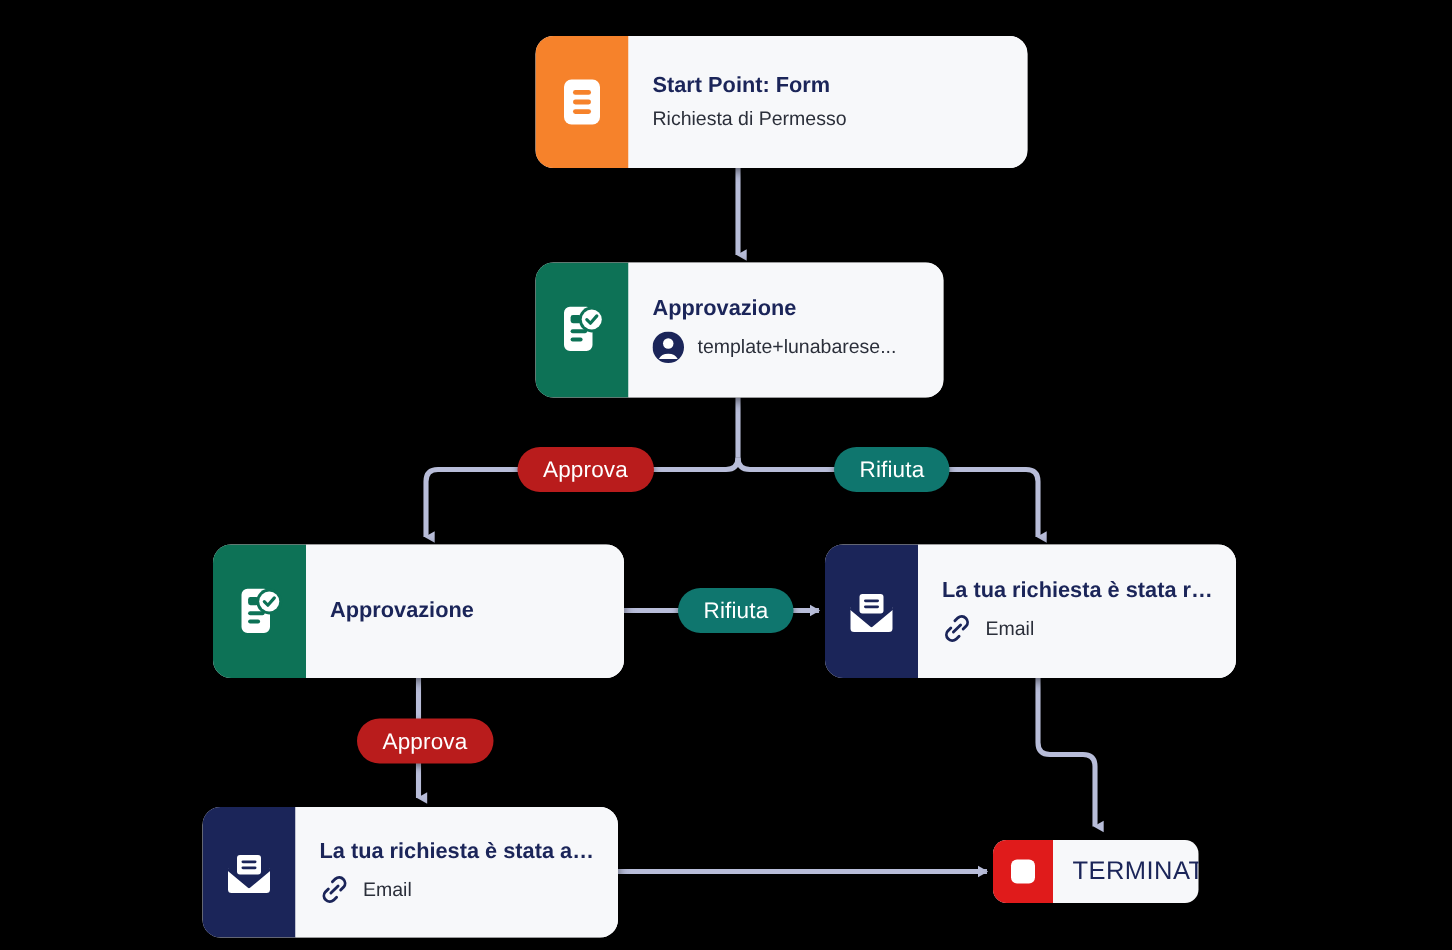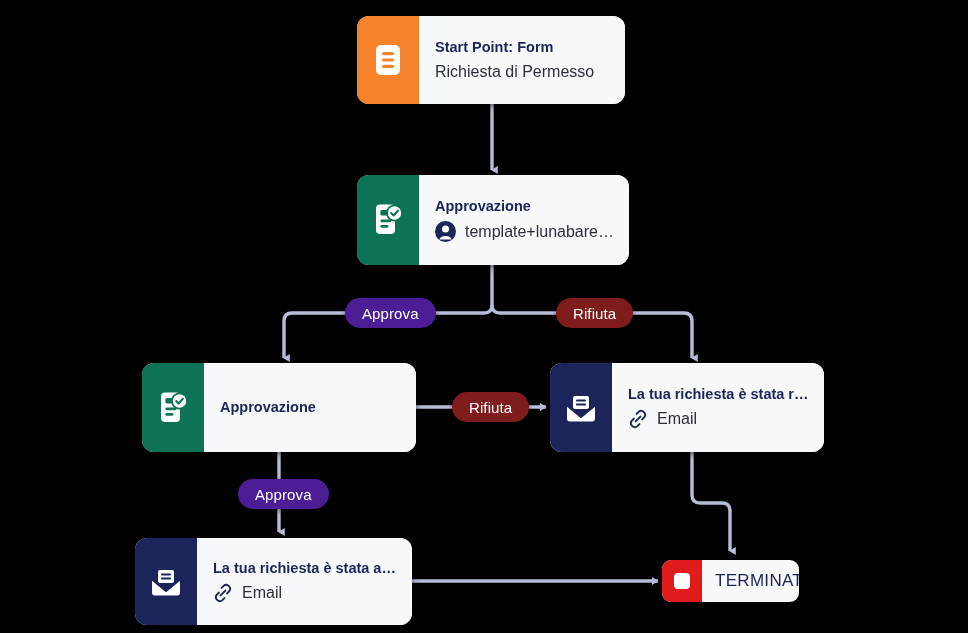--- a/index.html
+++ b/index.html
@@ -58,21 +58,21 @@
     color: #1b2559;
     line-height: 1.15;
     white-space: nowrap;
     overflow: hidden;
     text-overflow: ellipsis;
   }
   .node-sub {
     display: flex;
     align-items: center;
     gap: 9px;
-    font-size: 16px;
+    font-size: 13px;
     color: #2b2f3a;
     line-height: 1.15;
     min-width: 0;
   }
   .node-sub .sub-text {
     white-space: nowrap;
     overflow: hidden;
     text-overflow: ellipsis;
   }
   .sub-icon {
@@ -95,22 +95,22 @@
     justify-content: center;
     height: 30px;
     padding: 0 17px;
     border-radius: 16px;
     color: #ffffff;
     font-size: 15px;
     letter-spacing: 0.1px;
     white-space: nowrap;
     box-shadow: 0 2px 5px rgba(0,0,0,0.45);
   }
-  .pill-approve { background: #4c1d95; }
-  .pill-reject  { background: #7f1d1d; align-items: center; }
+  .pill-approve { background: #b91c1c; }
+  .pill-reject  { background: #0f766e; align-items: center; }
 
   
   .terminate {
     position: absolute;
     display: flex;
     align-items: stretch;
     background: #f7f8fa;
     border-radius: 9px;
     box-shadow: 0 2px 7px rgba(0,0,0,0.55);
     overflow: hidden;
@@ -162,21 +162,21 @@
       <path d="M416,407 L546,407" marker-end="url(#arrowRight)"></path>
 
       <path d="M279,452 L279,532" marker-end="url(#arrowDown)"></path>
 
       <path d="M692,452 L692,495 Q692,503 700,503 L722,503 Q730,503 730,511 L730,551" marker-end="url(#arrowDown)"></path>
 
       <path d="M412,581 L658,581" marker-end="url(#arrowRight)"></path>
     </g>
   </svg>
 
-  <div class="node" style="left:357px; top:16px; width:268px; height:88px;">
+  <div class="node" style="left:357px; top:24px; width:328px; height:88px;">
     <div class="node-icon ic-orange">
       <svg width="30" height="34" viewBox="0 0 30 34">
         <rect x="3" y="2" width="24" height="30" rx="5" fill="#ffffff"></rect>
         <rect x="9" y="9" width="12" height="3.2" rx="1.6" fill="#f6822b"></rect>
         <rect x="9" y="15.4" width="12" height="3.2" rx="1.6" fill="#f6822b"></rect>
         <rect x="9" y="21.8" width="12" height="3.2" rx="1.6" fill="#f6822b"></rect>
       </svg>
     </div>
     <div class="node-body">
       <div class="node-title">Start Point: Form</div>

